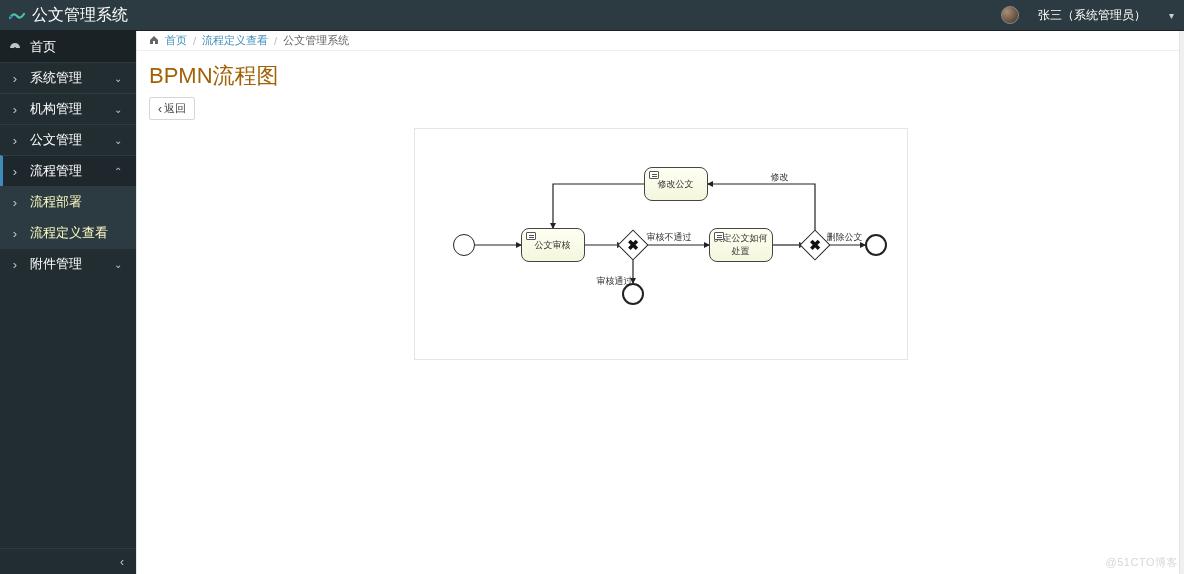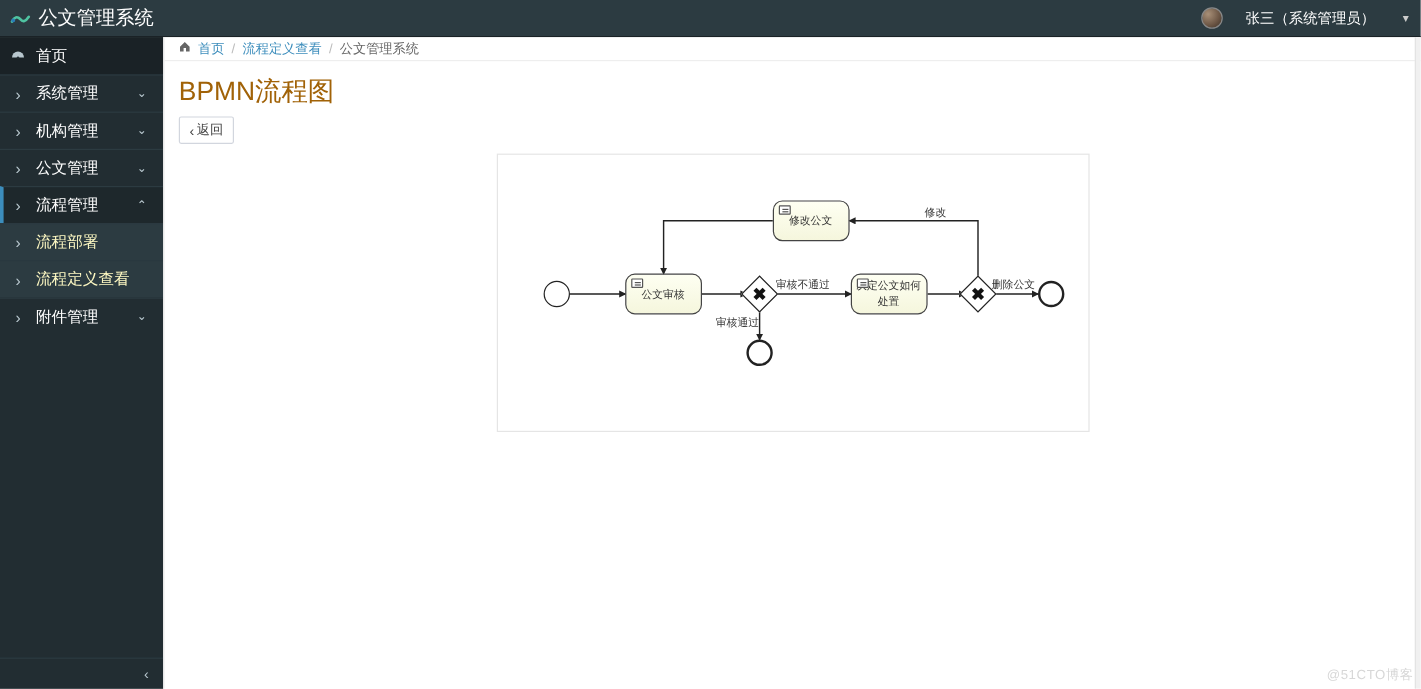--- a/index.html
+++ b/index.html
@@ -286,21 +286,21 @@
         <span class="task-icon"></span>
         <span>公文审核</span>
       </div>
 
       <div class="bpmn-gateway" style="left:207px; top:105px">
         <span class="gx">✖</span>
       </div>
 
       <span class="bpmn-label" style="left:232px; top:102px">审核不通过</span>
 
-      <span class="bpmn-label" style="left:182px; top:134px">审核通过</span>
+      <span class="bpmn-label" style="left:182px; top:146px">审核通过</span>
 
       <div class="bpmn-event end" style="left:207px; top:154px"></div>
 
       <div class="bpmn-task" style="left:294px; top:99px">
         <span class="task-icon"></span>
         <span>决定公文如何处置</span>
       </div>
 
       <div class="bpmn-gateway" style="left:389px; top:105px">
         <span class="gx">✖</span>

